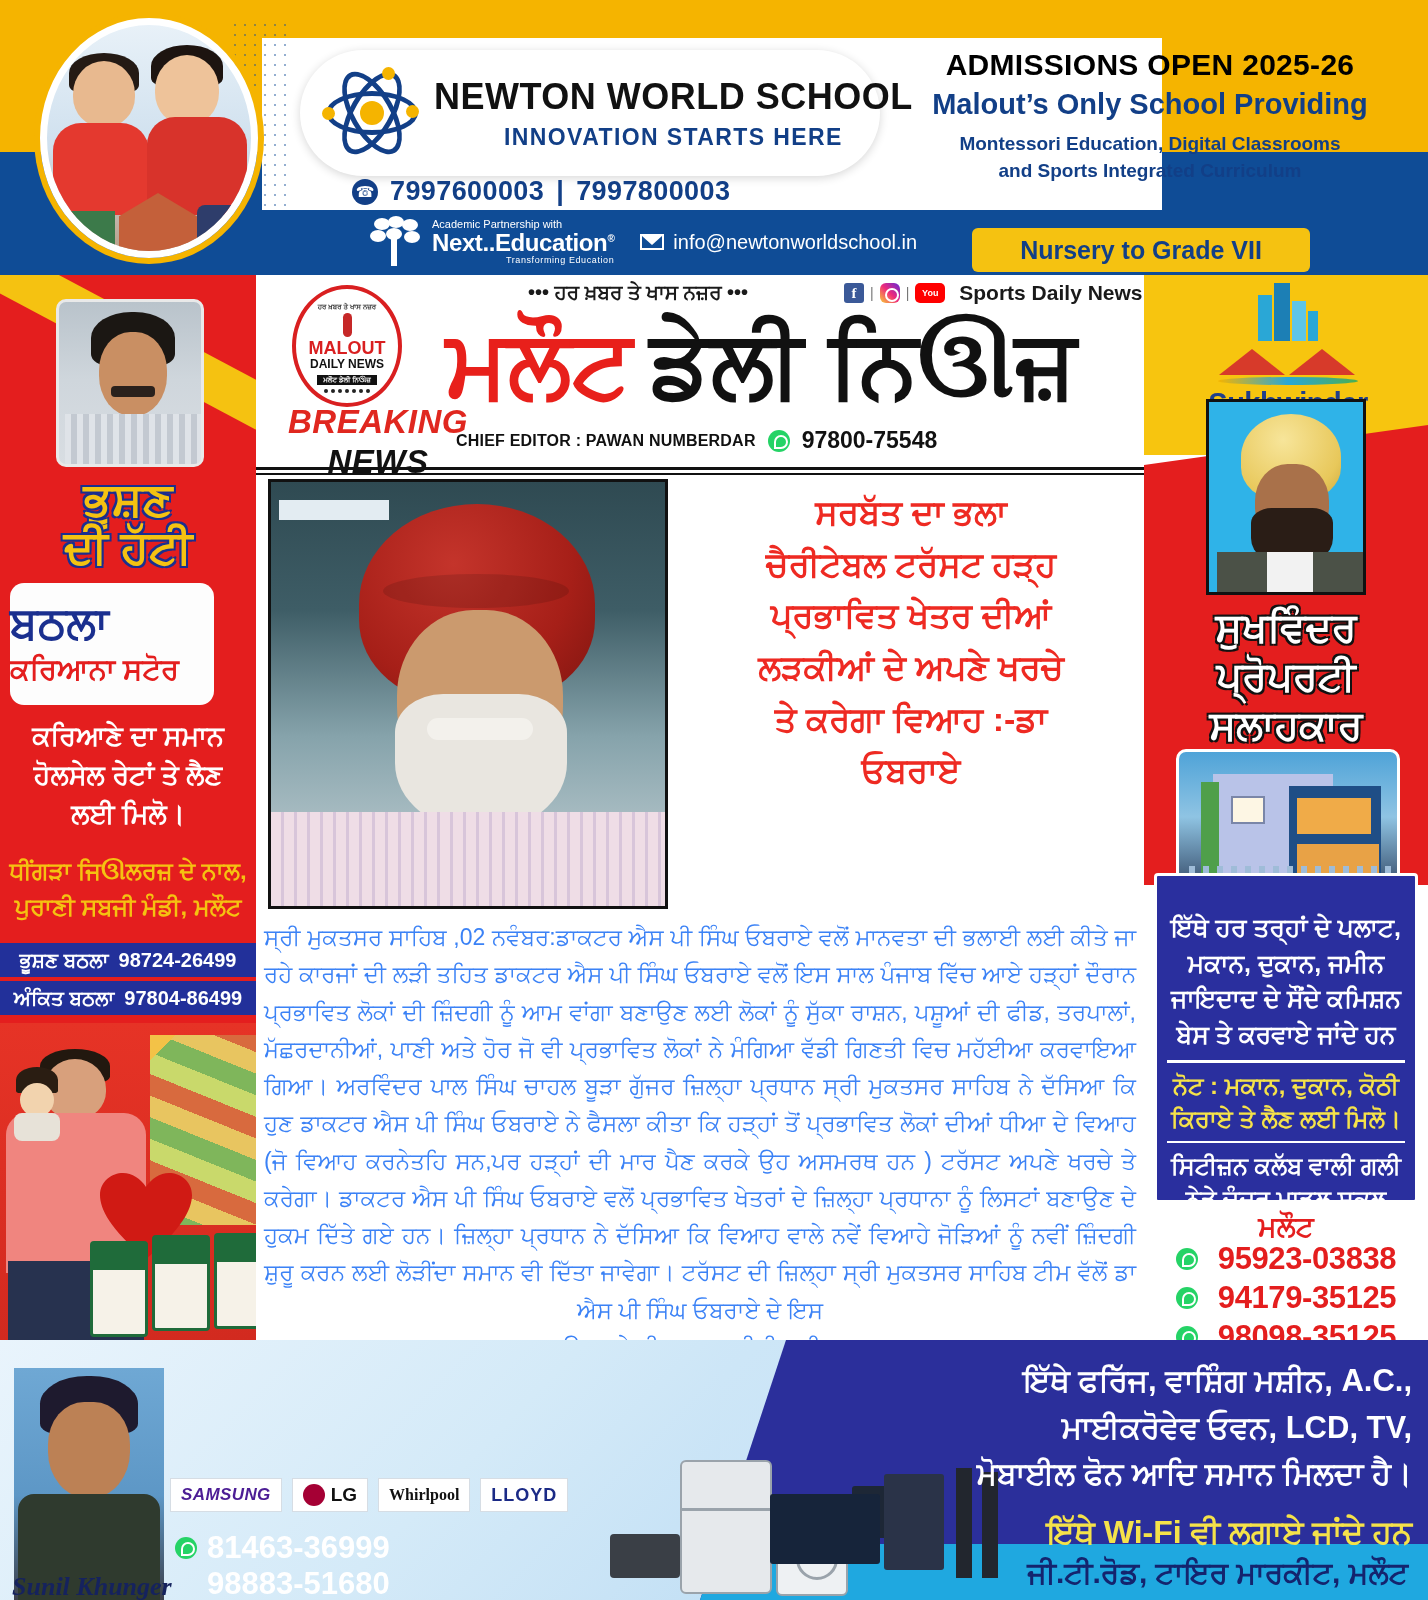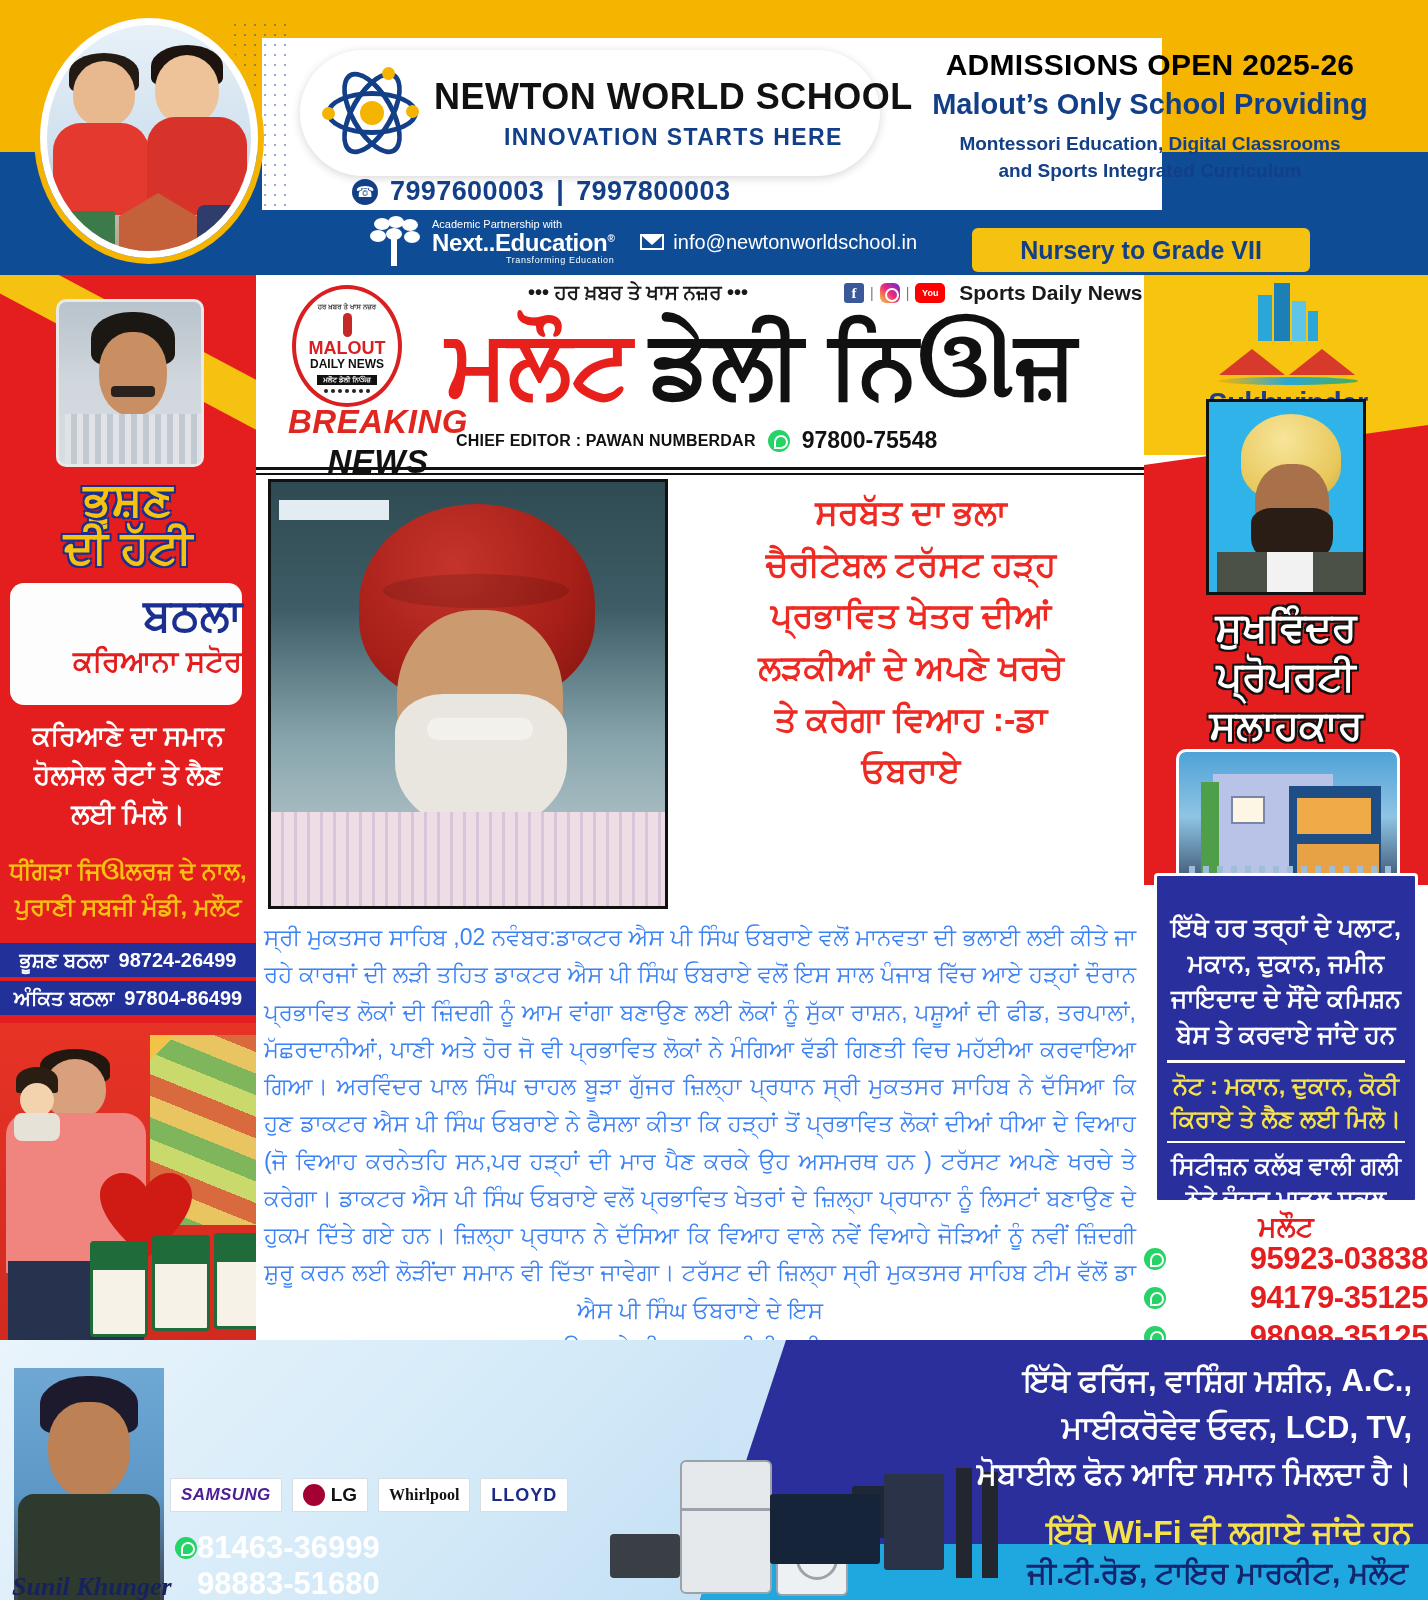--- a/index.html
+++ b/index.html
@@ -130,22 +130,22 @@
   .la-photo .shirt { position:absolute; left:6px; top:112px; width:136px; height:56px;
     background: repeating-linear-gradient(90deg,#dfe3e8 0 6px,#c3c9d1 6px 12px); }
 
   .la-t1 { position:absolute; left:0; top:200px; width:256px; text-align:center;
     font-size: 46px; font-weight: 800; color:#f5c211; line-height:1.08;
     text-shadow: -2px -2px 0 #1a2f8f, 2px -2px 0 #1a2f8f, -2px 2px 0 #1a2f8f, 2px 2px 0 #1a2f8f; }
   .la-t2 { position:absolute; left:0; top:248px; width:256px; text-align:center;
     font-size: 46px; font-weight: 800; color:#f5c211; line-height:1.08;
     text-shadow: -2px -2px 0 #1a2f8f, 2px -2px 0 #1a2f8f, -2px 2px 0 #1a2f8f, 2px 2px 0 #1a2f8f; }
   .la-white {
-    position:absolute; left:10px; top:308px; width:232px; height:122px;
-    background:#fdfdfd; border-radius:14px; text-align:right; padding-top: 10px;
+    position:absolute; left:10px; top:308px; width:204px; height:122px;
+    background:#fdfdfd; border-radius:14px; text-align:left; padding-top: 18px;
   }
   .la-store { font-size: 44px; font-weight: 800; color:#1a2f8f; line-height:1; }
   .la-store2 { font-size: 29px; font-weight: 700; color:#e41e1e; margin-top: 8px; }
   .la-lines { position:absolute; left:6px; top:442px; width:244px; text-align:center;
     color:#ffffff; font-size: 27px; font-weight: 700; line-height:1.45; }
   .la-addr { position:absolute; left:4px; top:578px; width:248px; text-align:center;
     color:#f5c211; font-size: 24px; font-weight: 700; line-height:1.5; }
   .la-num {
     position:absolute; left:0; width:256px; height:34px; background:#22309a;
     display:flex; align-items:center; justify-content:center; gap:10px;
@@ -318,21 +318,21 @@
     background:#2a2f9e; border: 3px solid #fff; border-radius: 4px;
   }
   .ra-blue .l1 { margin-top: 34px; text-align:center; color:#fff; font-size: 25px; font-weight: 700; line-height: 1.42; padding: 0 6px; }
   .ra-hr { width: 238px; height: 3px; background:#fff; margin: 8px auto 6px; }
   .ra-blue .l2 { text-align:center; color:#f5e24a; font-size: 24px; font-weight: 700; line-height: 1.38; }
   .ra-hr2 { width: 238px; height: 2px; background:#fff; margin: 6px auto 6px; }
   .ra-blue .l3 { text-align:center; color:#fff; font-size: 24px; font-weight: 700; line-height: 1.38; }
   .ra-city { position:absolute; left: 0; top: 936px; width: 284px; text-align:center;
     font-size: 28px; font-weight: 800; color:#e41e1e; }
   .ra-phones { position:absolute; left: 0; top: 966px; width: 284px; }
-  .ra-ph { display:flex; align-items:center; justify-content:space-between; gap: 20px; margin-bottom: 3px; }
+  .ra-ph { display:flex; align-items:center; justify-content:center; gap: 20px; margin-bottom: 3px; }
   .ra-ph .num { font-size: 31px; font-weight: 800; color:#e41e1e; letter-spacing:-.4px;
                 font-family:"Liberation Sans Narrow","Liberation Sans",sans-serif; }
 
   
   .elec { position:absolute; left:0; top: 1340px; width: 1428px; height: 260px; overflow:hidden;
           background: linear-gradient(135deg,#dff0fb 0%, #cde6f7 45%, #bcdcf4 100%); }
   .elec .leftwedge { position:absolute; left:0; top:0; width: 720px; height: 260px;
     background: linear-gradient(135deg,#e9f4fc 0%, #d4eaf8 60%, #c3e0f5 100%); }
   .elec .bluepanel { position:absolute; left: 700px; top: 0; width: 728px; height: 260px;
     background: #2b2f9b; clip-path: polygon(86px 0, 100% 0, 100% 100%, 0 100%); }
@@ -355,21 +355,21 @@
   }
   .brands { position:absolute; left: 170px; top: 138px; display:flex; gap: 10px; }
   .brand { background:#fff; border: 1px solid #d6dde4; height: 34px; display:flex; align-items:center; justify-content:center; padding: 0 10px; }
   .brand.samsung { color:#4c1d95; font-size: 17px; font-weight: 800; font-style: italic; letter-spacing:.4px; }
   .brand.lg { gap: 6px; }
   .brand.lg .dot { width: 22px; height: 22px; border-radius:50%; background:#a50034; }
   .brand.lg .tx { color:#111; font-size: 19px; font-weight: 800; }
   .brand.whirlpool { color:#111; font-size: 16px; font-weight: 700; font-family:"Liberation Serif",serif; }
   .brand.lloyd { color:#1b2a86; font-size: 18px; font-weight: 700; letter-spacing: 1px; }
   .elec-phones { position:absolute; left: 175px; top: 190px; }
-  .elec-ph { display:flex; align-items:center; }
+  .elec-ph { display:flex; align-items:center; gap: 10px; }
   .elec-ph .num { font-size: 31px; font-weight: 800; color:#fff;
                   font-family:"Liberation Sans Narrow","Liberation Sans",sans-serif; }
   .appl { position:absolute; left: 500px; top: 120px; width: 420px; height: 140px; }
   .appl .fr { position:absolute; left: 180px; top: 0; width: 92px; height: 134px; background:#e6e9ec; border:2px solid #9aa3ab; border-radius: 6px; }
   .appl .fr .sp { position:absolute; left:0; top: 46px; width: 100%; height: 3px; background:#9aa3ab; }
   .appl .wm { position:absolute; left: 276px; top: 52px; width: 72px; height: 84px; background:#eef1f3; border:2px solid #9aa3ab; border-radius:6px; }
   .appl .wm::after { content:""; position:absolute; left: 18px; top: 24px; width: 36px; height: 36px; border-radius:50%; border:3px solid #9aa3ab; }
   .appl .mw { position:absolute; left: 110px; top: 74px; width: 70px; height: 44px; background:#3a3f46; border-radius:4px; }
   .appl .tv { position:absolute; left: 352px; top: 26px; width: 68px; height: 52px; background:#1d2736; border-radius:3px; }
   .appl2 { position:absolute; left: 760px; top: 128px; width: 300px; height: 132px; }

